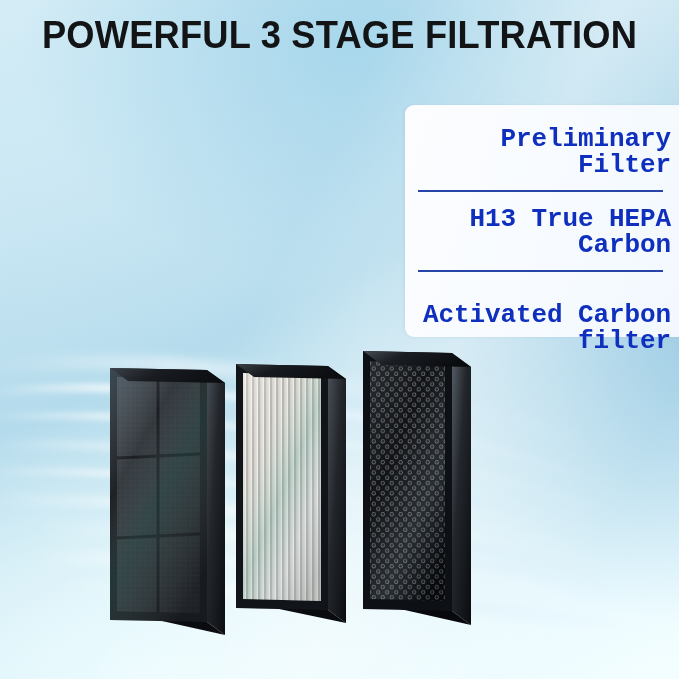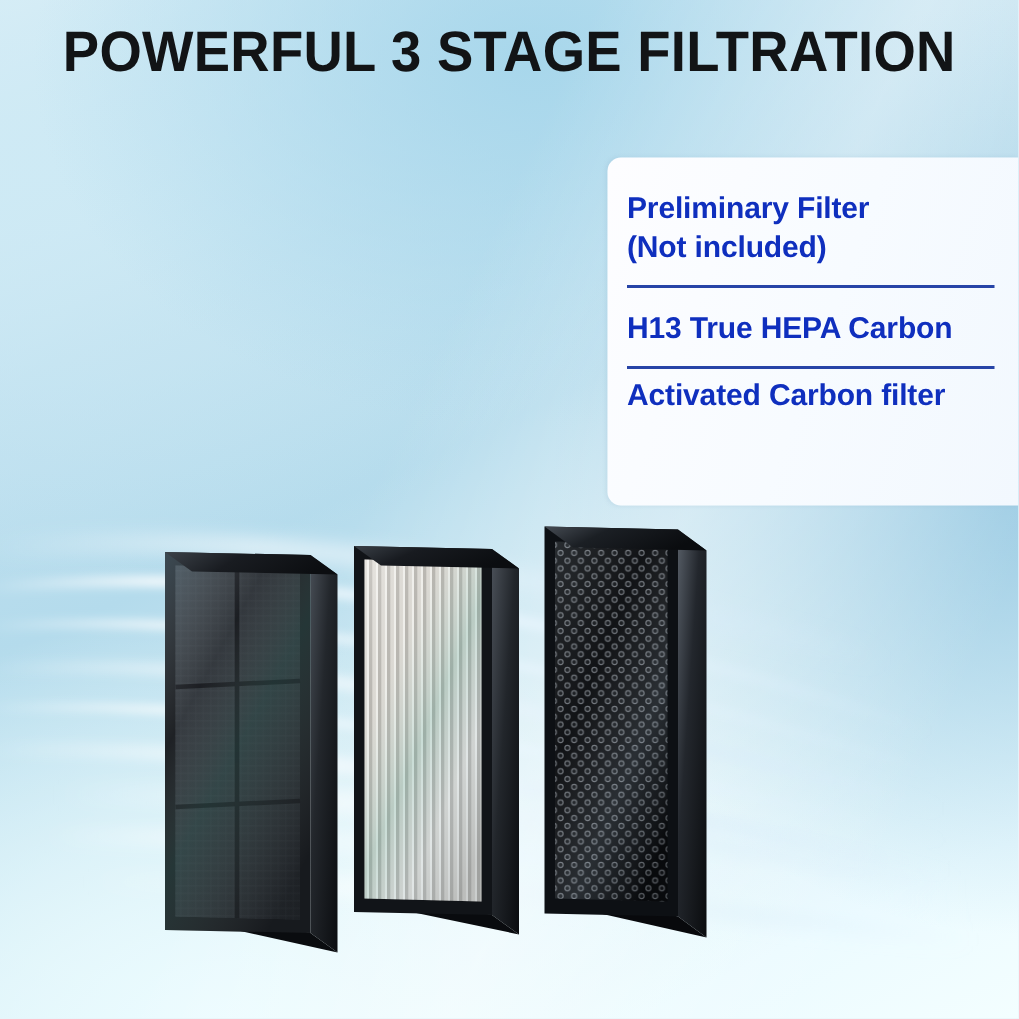--- a/index.html
+++ b/index.html
@@ -60,29 +60,30 @@
     width: 274px;
     height: 232px;
     background: linear-gradient(110deg, #fdfdff 0%, #f7fbff 52%, #f2f8fe 100%);
     border-radius: 9px 0 0 9px;
     box-shadow: -1px 0 3px rgba(120,160,190,0.18);
     box-sizing: border-box;
     padding: 17px 8px 10px 13px;
   }
   .panel-row {
     color: #0f2fbe;
-    font-size: 20px;
+    font-size: 26px;
     line-height: 26px;
     font-weight: 700;
     letter-spacing: -0.1px;
-    font-family: Liberation Sans, sans-serif;
+    font-family: Liberation Mono, monospace;
+    text-align: right;
   }
   #row-1 { margin-top: 4px; }
   #row-2 { margin-top: 14px; }
-  #row-3 { margin-top: 5px; }
+  #row-3 { margin-top: 30px; }
   .panel-divider {
     height: 0;
     border-top: 2.2px solid #15349f;
     margin: 12px 8px 0 0;
     opacity: 0.92;
   }
 
   
   #airflow { position: absolute; inset: 0; pointer-events: none; }
 
@@ -257,21 +258,20 @@
   <polygon points="12,21 87,23 87,261 12,259" fill="url(#hexPat)"></polygon>
   <polygon points="12,21 87,23 87,261 12,259" fill="url(#f3Shade)"></polygon>
   <polygon points="5,11 94,13 113,27 24,25" fill="url(#f3Frame)"></polygon>
 </svg>
 
 <div id="heading">POWERFUL 3 STAGE FILTRATION</div>
 
 <div id="info-panel">
   <div class="panel-row" id="row-1">
     <div>Preliminary Filter</div>
-    <div>(Not included)</div>
   </div>
   <div class="panel-divider"></div>
   <div class="panel-row" id="row-2">
     <div>H13 True HEPA Carbon</div>
   </div>
   <div class="panel-divider"></div>
   <div class="panel-row" id="row-3">
     <div>Activated Carbon filter</div>
   </div>
 </div>

